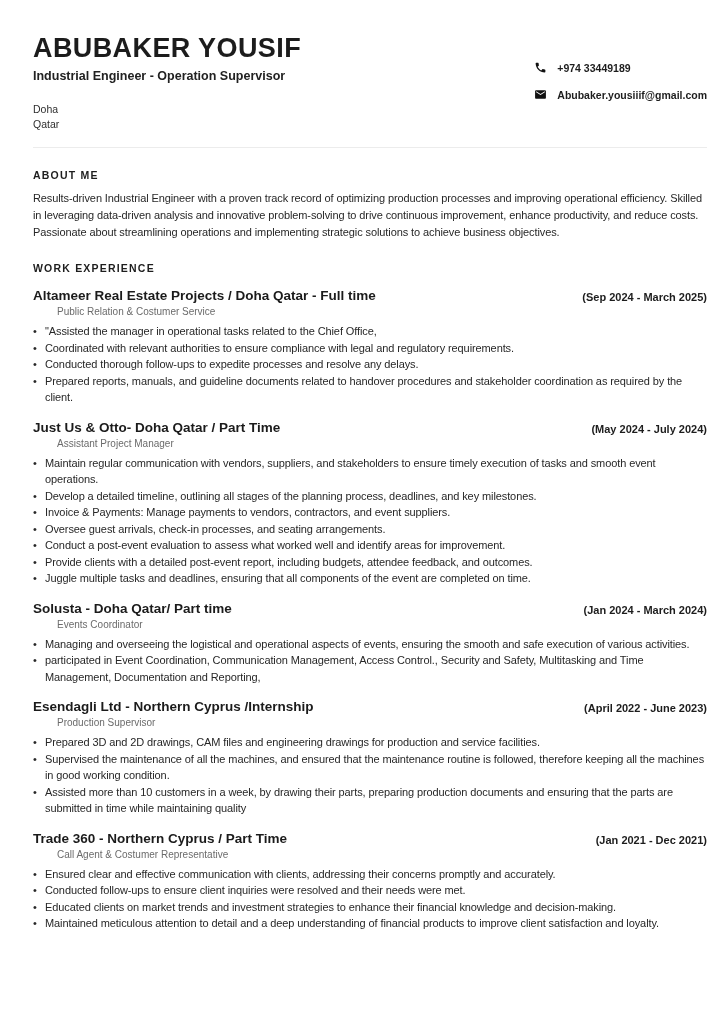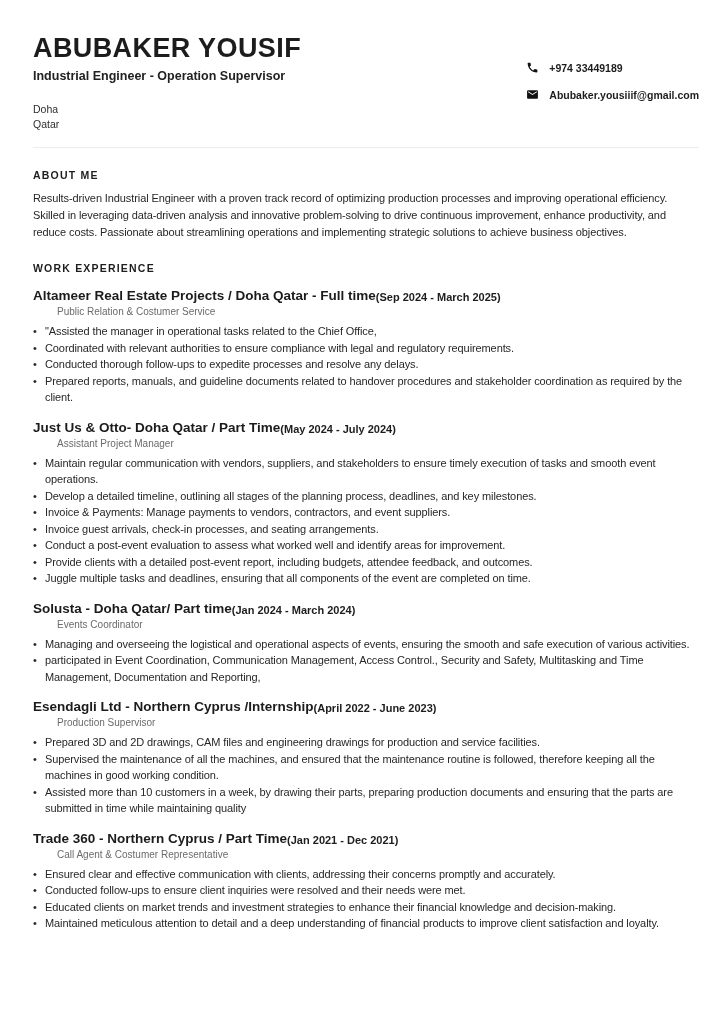--- a/index.html
+++ b/index.html
@@ -8,21 +8,21 @@
     width: 724px;
     height: 1024px;
     background: #ffffff;
     font-family: "Liberation Sans", sans-serif;
     color: #272727;
     overflow: hidden;
   }
   .page {
     width: 724px;
     height: 1024px;
-    padding: 34px 25px 0 33px;
+    padding: 34px 17px 0 33px;
   }
   
   .header {
     display: flex;
     justify-content: space-between;
     align-items: flex-start;
   }
   .name {
     margin: 0;
     font-size: 27px;
@@ -72,21 +72,21 @@
     margin: 9px 0 0 0;
     font-size: 11px;
     line-height: 1.55;
     color: #272727;
     letter-spacing: -0.1px;
   }
   
   .job { margin-top: 14px; }
   .job-head {
     display: flex;
-    justify-content: flex-start;
+    justify-content: space-between;
     align-items: flex-start;
     gap: 0;
   }
   .job-title {
     margin: 0;
     font-size: 13.5px;
     font-weight: 700;
     color: #1b1b1b;
   }
   .job-date {
@@ -184,21 +184,21 @@
     <article class="job">
       <div class="job-head">
         <h3 class="job-title">Just Us &amp; Otto- Doha Qatar / Part Time</h3>
         <span class="job-date">(May 2024 - July 2024)</span>
       </div>
       <div class="job-role">Assistant Project Manager</div>
       <ul class="bullets">
         <li>Maintain regular communication with vendors, suppliers, and stakeholders to ensure timely execution of tasks and smooth event operations.</li>
         <li>Develop a detailed timeline, outlining all stages of the planning process, deadlines, and key milestones.</li>
         <li>Invoice &amp; Payments: Manage payments to vendors, contractors, and event suppliers.</li>
-        <li>Invoice guest arrivals, check-in processes, and seating arrangements.</li>
+        <li>Oversee guest arrivals, check-in processes, and seating arrangements.</li>
         <li>Conduct a post-event evaluation to assess what worked well and identify areas for improvement.</li>
         <li>Provide clients with a detailed post-event report, including budgets, attendee feedback, and outcomes.</li>
         <li>Juggle multiple tasks and deadlines, ensuring that all components of the event are completed on time.</li>
       </ul>
     </article>
 
     <article class="job">
       <div class="job-head">
         <h3 class="job-title">Solusta - Doha Qatar/ Part time</h3>
         <span class="job-date">(Jan 2024 - March 2024)</span>

